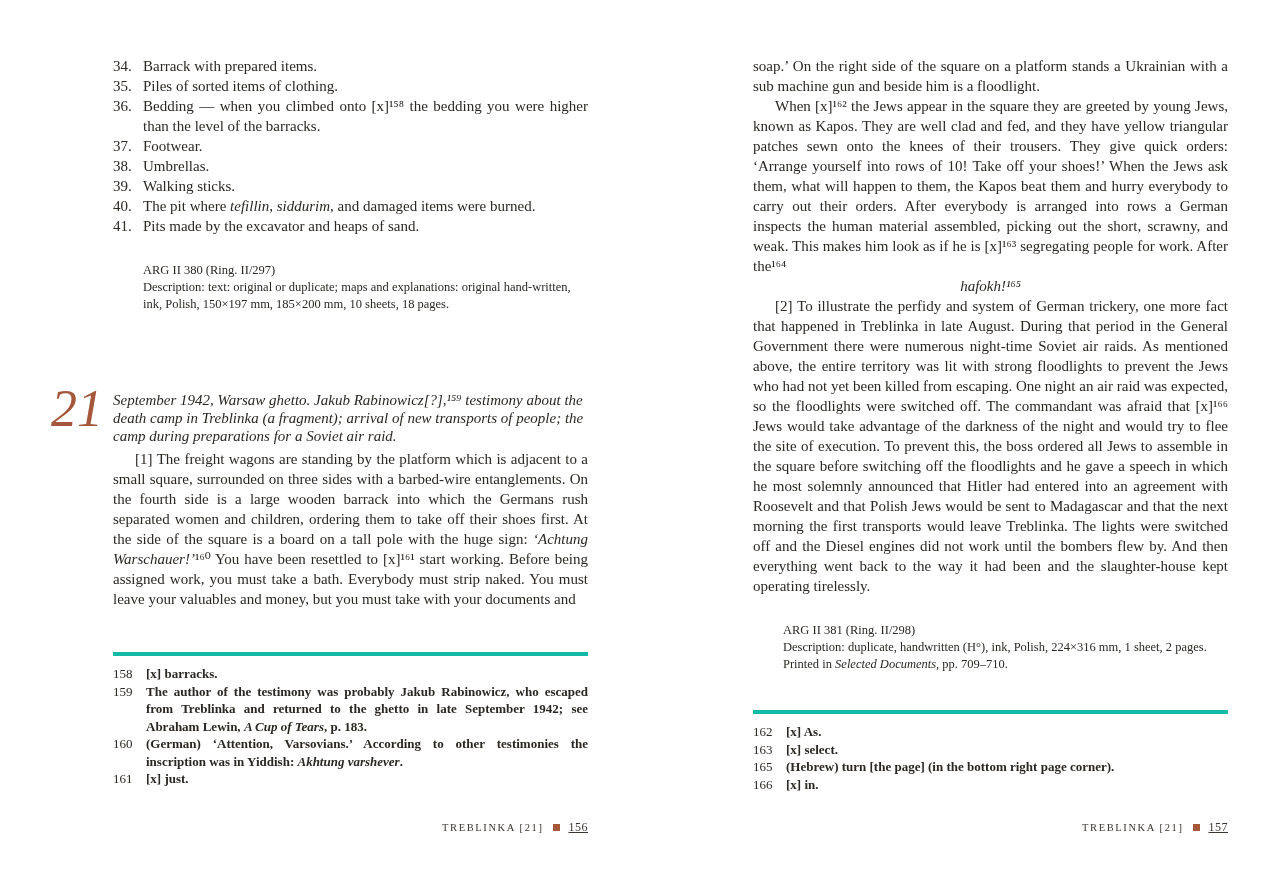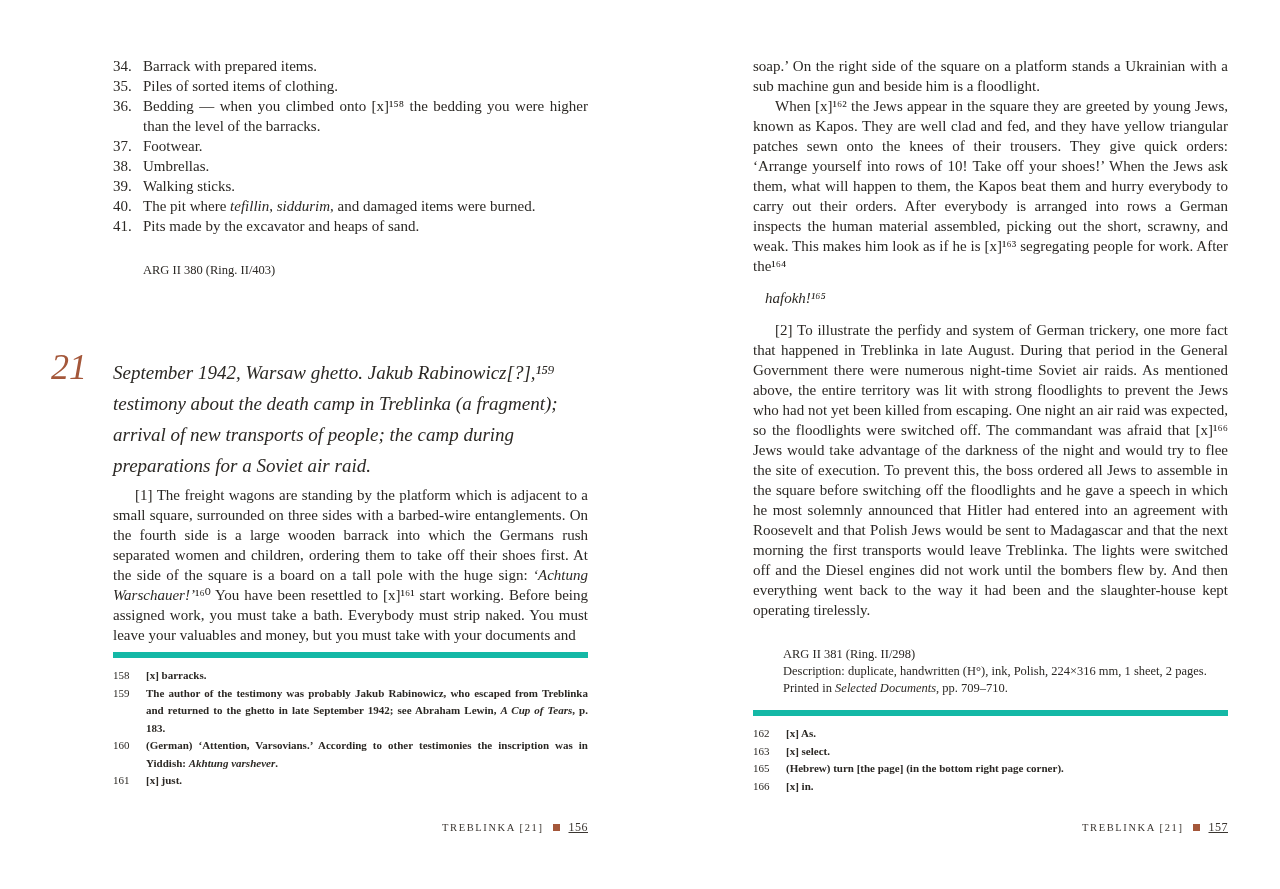--- a/index.html
+++ b/index.html
@@ -26,36 +26,36 @@
   .li-text { flex: 1; text-align: justify; }
 
   
   .citation { margin: 26px 0 0 30px; font-size: 12.5px; line-height: 17px; }
   .citation p { margin: 0; }
 
   
   .section-head { position: relative; margin-top: 78px; }
   .section-num {
     position: absolute; left: -62px; top: -8px;
-    font-size: 36px; font-style: italic; color: var(--accent);
+    font-size: 52px; font-style: italic; color: var(--accent);
     line-height: 1;
   }
-  .section-title { margin: 0; font-style: italic; font-size: 19px; line-height: 31px; }
+  .section-title { margin: 0; font-style: italic; font-size: 15px; line-height: 18px; }
 
   .body-para { margin: 0; text-align: justify; }
   .first-para { margin-top: 4px; }
   .indent { text-indent: 22px; }
-  .hafokh-line { margin: 12px; text-align: left; }
+  .hafokh-line { margin: 0; text-align: center; }
   em { font-style: italic; }
 
   
   .footnotes {
     position: absolute; left: 113px; width: 475px;
-    border-top: 6px solid #14b8a6; padding-top: 9px;
-    font-size: 11px; line-height: 17.5px;
+    border-top: 4px solid #14b8a6; padding-top: 9px;
+    font-size: 13px; line-height: 17.5px;
   }
   .fn-left { top: 652px; }
   .fn-right { top: 710px; }
   .fn-row { display: flex; }
   .fn-num { flex: 0 0 33px; }
   .fn-text { flex: 1; text-align: justify; font-weight: bold; }
 
   
   .page-footer {
     position: absolute; top: 820px; right: 52px;
@@ -102,21 +102,22 @@
           <span class="li-num">40.</span>
           <span class="li-text"><span>The pit where </span><em>tefillin</em><span>, </span><em>siddurim</em><span>, and damaged items were burned.</span></span>
         </li>
         <li class="list-row">
           <span class="li-num">41.</span>
           <span class="li-text"><span>Pits made by the excavator and heaps of sand.</span></span>
         </li>
       </ol>
 
       <div class="citation">
-        <p>ARG II 380 (Ring. II/403)</p>
+        <p>ARG II 380 (Ring. II/297)</p>
+        <p>Description: text: original or duplicate; maps and explanations: original hand-written, ink, Polish, 150×197 mm, 185×200 mm, 10 sheets, 18 pages.</p>
       </div>
 
       <div class="section-head">
         <span class="section-num">21</span>
         <p class="section-title">September 1942, Warsaw ghetto. Jakub Rabinowicz[?],¹⁵⁹ testimony about the death camp in Treblinka (a fragment); arrival of new transports of people; the camp during preparations for a Soviet air raid.</p>
       </div>
 
       <p class="body-para first-para indent"><span>[1] The freight wagons are standing by the platform which is adjacent to a small square, surrounded on three sides with a barbed-wire entanglements. On the fourth side is a large wooden barrack into which the Germans rush separated women and children, ordering them to take off their shoes first. At the side of the square is a board on a tall pole with the huge sign: </span><em>‘Achtung Warschauer!’</em><span>¹⁶⁰ You have been resettled to [x]¹⁶¹ start working. Before being assigned work, you must take a bath. Everybody must strip naked. You must leave your valuables and money, but you must take with your documents and</span></p>
     </div>
 

